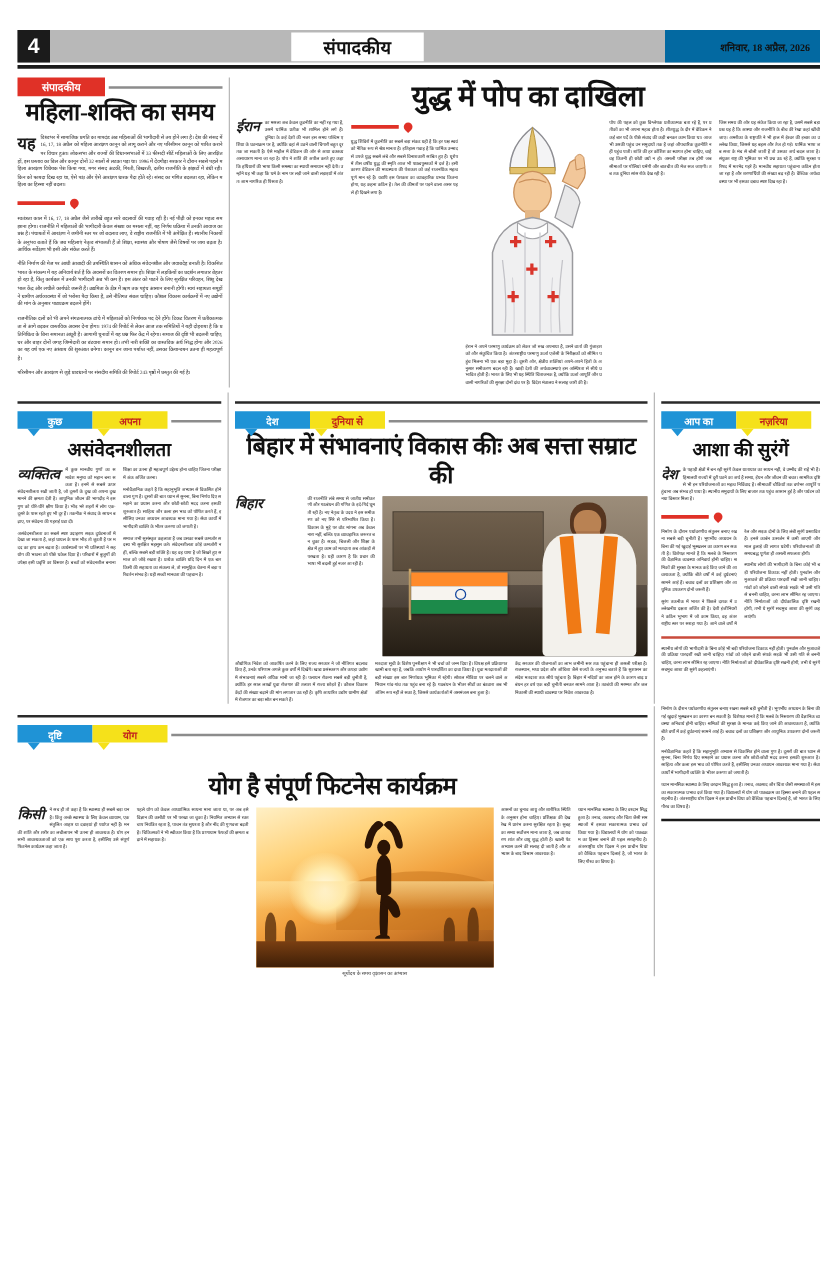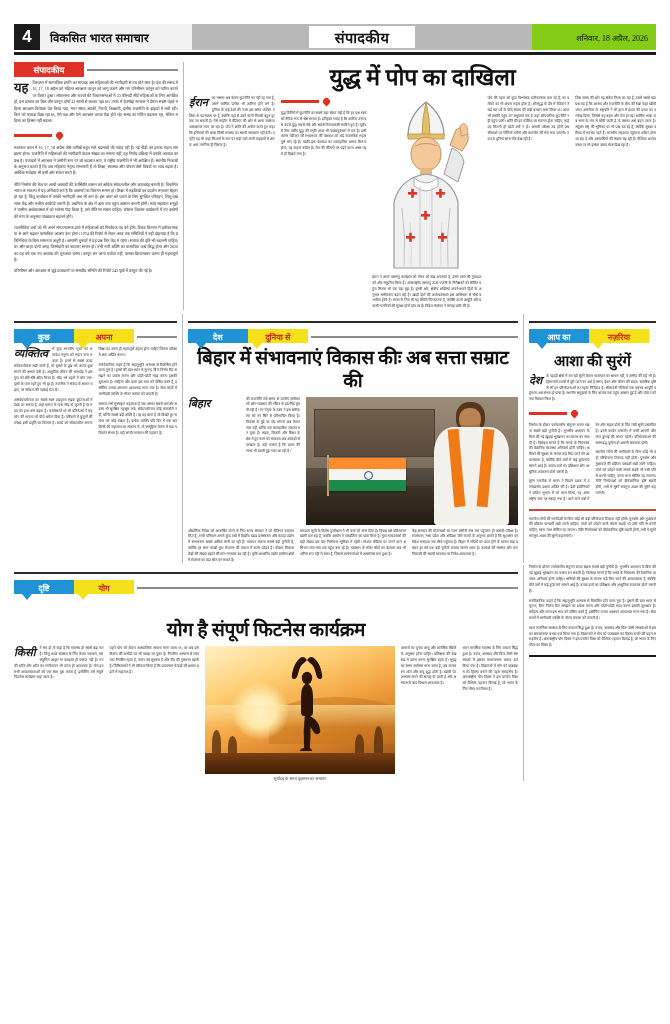--- a/index.html
+++ b/index.html
@@ -13,22 +13,22 @@
   .page{position:relative;width:670px;height:1024px;box-sizing:border-box;padding:0 14px;}
 
   
   .masthead{display:flex;align-items:stretch;height:26px;margin-top:24px;background:#b8b8b8;}
   .page-num{width:26px;background:#1b1b1b;color:#fff;font-weight:bold;font-size:17px;
             display:flex;align-items:center;justify-content:center;font-family:"Liberation Sans",sans-serif;}
   .paper-name{background:#f2f2f2;padding:0 10px;display:flex;align-items:center;
               font-size:11.5px;font-weight:bold;letter-spacing:.2px;min-width:132px;}
   .mast-mid{flex:1;display:flex;align-items:center;justify-content:center;}
   .section-title{background:#ffffff;padding:1px 26px;font-size:14.5px;font-weight:bold;letter-spacing:.3px;}
-  .mast-date{background:#84cc16;display:flex;align-items:center;justify-content:flex-end;
-             padding:0 8px;font-size:8px;min-width:108px;}
+  .mast-date{background:#0369a1;display:flex;align-items:center;justify-content:flex-end;
+             padding:0 8px;font-size:8px;min-width:108px;font-weight:bold;}
   .mast-rule{height:3px;background:#1b1b1b;margin-top:2px;}
 
   
   .grid{display:flex;gap:0;margin-top:7px;}
   .col{box-sizing:border-box;}
   .vline{width:1px;background:#b9b9b9;margin:0 5px;flex:none;}
   .hline-dk{height:2px;background:#2a2a2a;margin:7px 0 6px;}
   .hline-red{height:2px;background:#c94b3c;margin:6px 0;}
 
   
@@ -118,35 +118,35 @@
   .caption{font-size:4px;color:#3a3a3a;text-align:center;margin-top:2px;}
   .bottom-rule{height:2px;background:#1b1b1b;margin-top:6px;}
 </style>
 </head>
 <body>
 
 <div class="page">
 
   <div class="masthead">
     <div class="page-num">4</div>
-    <div class="paper-name">विकसित भारत समाचार</div>
     <div class="mast-mid">
       <div class="section-title">संपादकीय</div>
     </div>
     <div class="mast-date">शनिवार, 18 अप्रैल, 2026</div>
   </div>
   <div class="mast-rule"></div>
 
   <div class="grid">
 
     <div class="col" style="width:168px">
       <div class="tagrow">
         <div class="tag red">संपादकीय</div>
         <div class="tagline"></div>
       </div>
+      <div class="hl-lg">महिला-शक्ति का समय</div>
       <div class="body t4">
         <span class="dropcap">यह</span><span>विश्वभर में सामाजिक प्रगति का मापदंड अब महिलाओं की भागीदारी से तय होने लगा है। देश की संसद में 16, 17, 18 अप्रैल को महिला आरक्षण कानून को लागू कराने और नए परिसीमन कानून को पारित कराने पर विचार हुआ। लोकसभा और राज्यों की विधानसभाओं में 33 फीसदी सीटें महिलाओं के लिए आरक्षित हों, इस प्रस्ताव का बिल और कानून दोनों 32 सालों से लटका पड़ा था। 1996 में देवगौड़ा सरकार ने दौरान सबसे पहले महिला आरक्षण विधेयक पेश किया गया, मगर संसद अटकी, गिरती, बिखरती, दलीय राजनीति के झंझटों में बंधी रही। किन को फायदा दिख रहा था, ऐसे पक्ष और ऐसे आरक्षण धारक पैदा होते रहे। संसद का गणित बदलता रहा, लेकिन महिला का हिस्सा नहीं बदला।</span>
       </div>
       <div class="ornrow">
         <div class="orn-bar"></div>
         <div class="drop"></div>
       </div>
       <div class="body t4">स्वतंत्रता काल में 16, 17, 18 अप्रैल जैसे तारीखें बहुत सारे बदलावों की गवाह रही हैं। नई पीढ़ी को इनका महत्व समझाना होगा। राजनीति में महिलाओं की भागीदारी केवल संख्या का मसला नहीं, यह निर्णय प्रक्रिया में उनकी आवाज का प्रश्न है। पंचायतों में आरक्षण ने जमीनी स्तर पर जो बदलाव लाए, वे राष्ट्रीय राजनीति में भी अपेक्षित हैं। स्थानीय निकायों के अनुभव बताते हैं कि जब महिलाएं नेतृत्व संभालती हैं तो शिक्षा, स्वास्थ्य और पोषण जैसे विषयों पर व्यय बढ़ता है। आर्थिक सर्वेक्षण भी इसी ओर संकेत करते हैं।</div>
       <div class="body t4" style="margin-top:5px">नीति निर्माण की मेज पर आधी आबादी की उपस्थिति शासन को अधिक संवेदनशील और जवाबदेह बनाती है। विकसित भारत के संकल्प में यह अनिवार्य शर्त है कि अवसरों का वितरण समान हो। शिक्षा में लड़कियों का प्रदर्शन लगातार बेहतर हो रहा है, किंतु कार्यबल में उनकी भागीदारी अब भी कम है। इस अंतर को पाटने के लिए सुरक्षित परिवहन, शिशु देखभाल केंद्र और लचीले कार्यघंटे जरूरी हैं। उद्यमिता के क्षेत्र में ऋण तक पहुंच आसान बनानी होगी। स्वयं सहायता समूहों ने ग्रामीण अर्थव्यवस्था में जो भरोसा पैदा किया है, उसे नीतिगत संबल चाहिए। कौशल विकास कार्यक्रमों में नए उद्योगों की मांग के अनुसार पाठ्यक्रम बदलने होंगे।</div>
       <div class="body t4" style="margin-top:5px">राजनीतिक दलों को भी अपने संगठनात्मक ढांचे में महिलाओं को निर्णायक पद देने होंगे। टिकट वितरण में प्रतीकात्मकता से आगे बढ़कर वास्तविक अवसर देना होगा। 1974 की रिपोर्ट से लेकर आज तक समितियों ने यही दोहराया है कि प्रतिनिधित्व के बिना समानता अधूरी है। आगामी चुनावों में यह प्रश्न फिर केंद्र में रहेगा। समाज की दृष्टि भी बदलनी चाहिए; घर और बाहर दोनों जगह जिम्मेदारी का बंटवारा समान हो। तभी नारी शक्ति का वास्तविक अर्थ सिद्ध होगा और 2026 का यह वर्ष एक नए अध्याय की शुरुआत बनेगा। कानून बन जाना पर्याप्त नहीं, उसका क्रियान्वयन उतना ही महत्वपूर्ण है।</div>
@@ -232,20 +232,21 @@
 
   <div class="grid" style="margin-top:4px">
 
     <div class="col" style="width:168px">
       <div class="hline-dk"></div>
       <div class="tagrow">
         <div class="tag blue">कुछ</div>
         <div class="tag yellow">अपना</div>
         <div class="tagline"></div>
       </div>
+      <div class="hl-md" style="margin-top:8px">असंवेदनशीलता</div>
       <div class="cols2 body">
         <p style="margin:0 0 4px"><span class="dropcap sm">व्यक्तित्व</span><span>में कुछ मानवीय गुणों का समावेश मनुष्य को महान बना सकता है। इनमें से सबसे ऊपर संवेदनशीलता रखी जाती है, जो दूसरों के दुख को अपना दुख मानने की क्षमता देती है। आधुनिक जीवन की भागदौड़ ने इस गुण को धीरे-धीरे क्षीण किया है। भीड़ भरे शहरों में लोग एक-दूसरे के पास रहते हुए भी दूर हैं। तकनीक ने संवाद के साधन बढ़ाए, पर संवेदना की गहराई घटा दी।</span></p>
         <p style="margin:0 0 4px">असंवेदनशीलता का सबसे स्पष्ट उदाहरण सड़क दुर्घटनाओं में देखा जा सकता है, जहां घायल के पास भीड़ तो जुटती है पर मदद का हाथ कम बढ़ता है। कार्यस्थलों पर भी प्रतिस्पर्धा ने सहयोग की भावना को पीछे धकेल दिया है। परिवारों में बुजुर्गों की उपेक्षा इसी प्रवृत्ति का विस्तार है। बच्चों को संवेदनशील बनाना शिक्षा का उतना ही महत्वपूर्ण उद्देश्य होना चाहिए जितना परीक्षा में अंक अर्जित करना।</p>
         <p style="margin:0 0 4px">मनोवैज्ञानिक कहते हैं कि सहानुभूति अभ्यास से विकसित होने वाला गुण है। दूसरों की बात ध्यान से सुनना, बिना निर्णय दिए समझने का प्रयास करना और छोटी-छोटी मदद करना इसकी शुरुआत है। साहित्य और कला इस भाव को पोषित करते हैं, इसीलिए उनका अध्ययन आवश्यक माना गया है। सेवा कार्यों में भागीदारी व्यक्ति के भीतर करुणा को जगाती है।</p>
         <p style="margin:0">समाज तभी सुसंस्कृत कहलाता है जब उसका सबसे कमजोर सदस्य भी सुरक्षित महसूस करे। संवेदनशीलता कोई कमजोरी नहीं, बल्कि सबसे बड़ी शक्ति है। यह वह धागा है जो बिखरे हुए समाज को जोड़े रखता है। प्रत्येक व्यक्ति यदि दिन में एक बार किसी की सहायता का संकल्प ले, तो सामूहिक चेतना में बड़ा परिवर्तन संभव है। यही सच्ची मानवता की पहचान है।</p>
       </div>
     </div>
 
     <div class="vline"></div>
 

